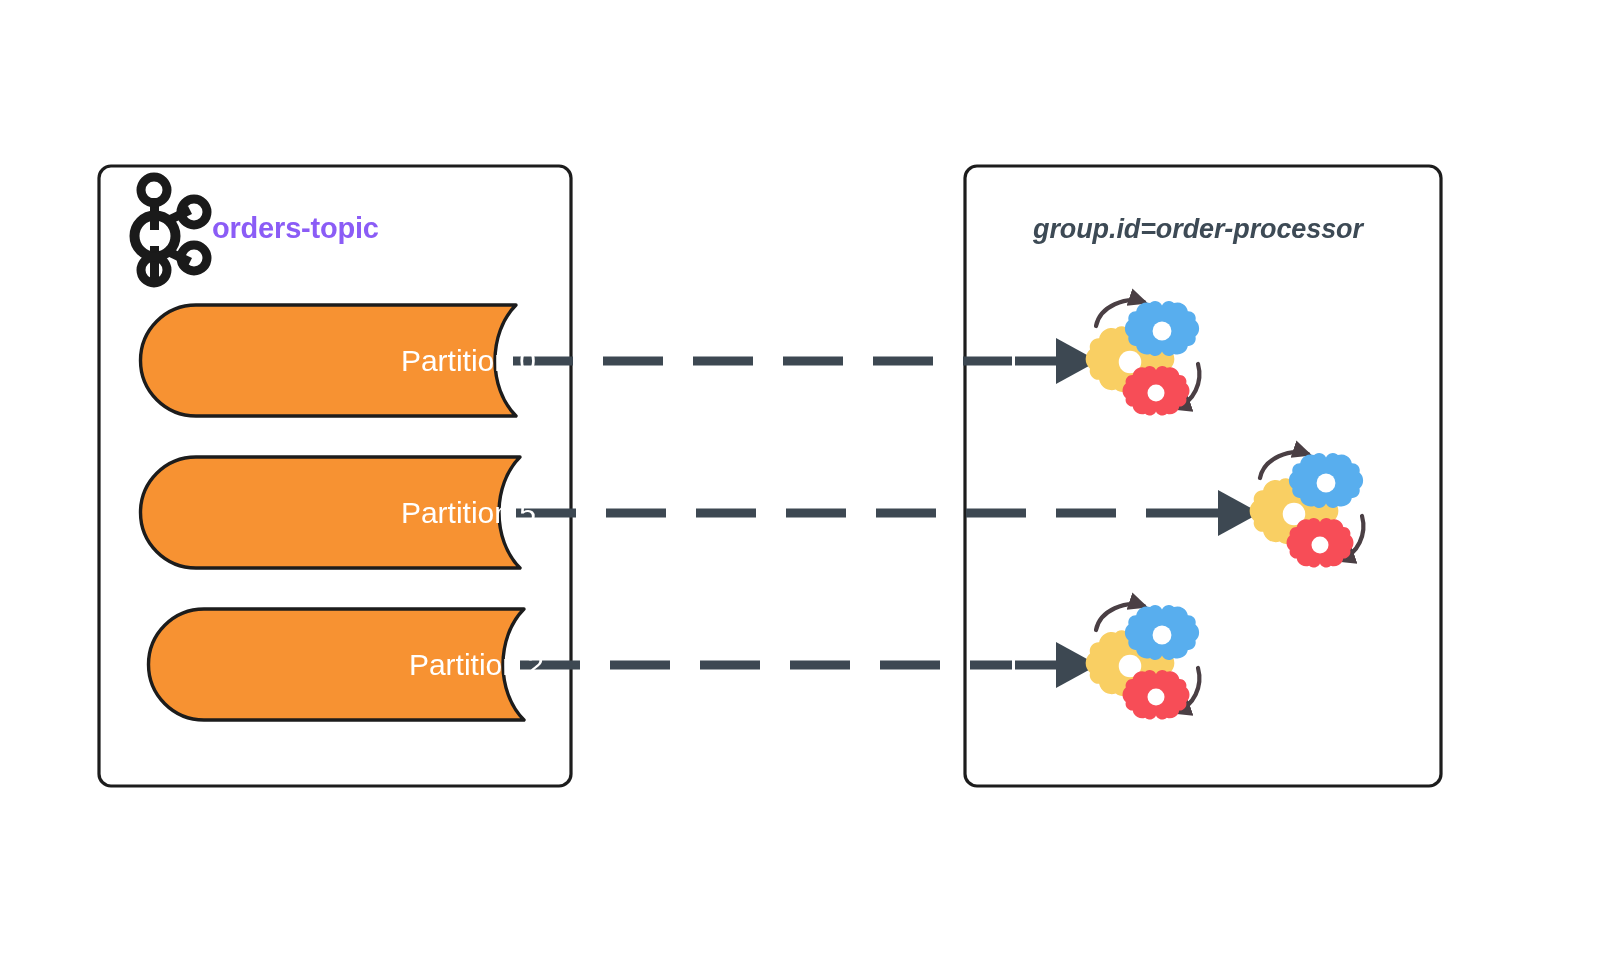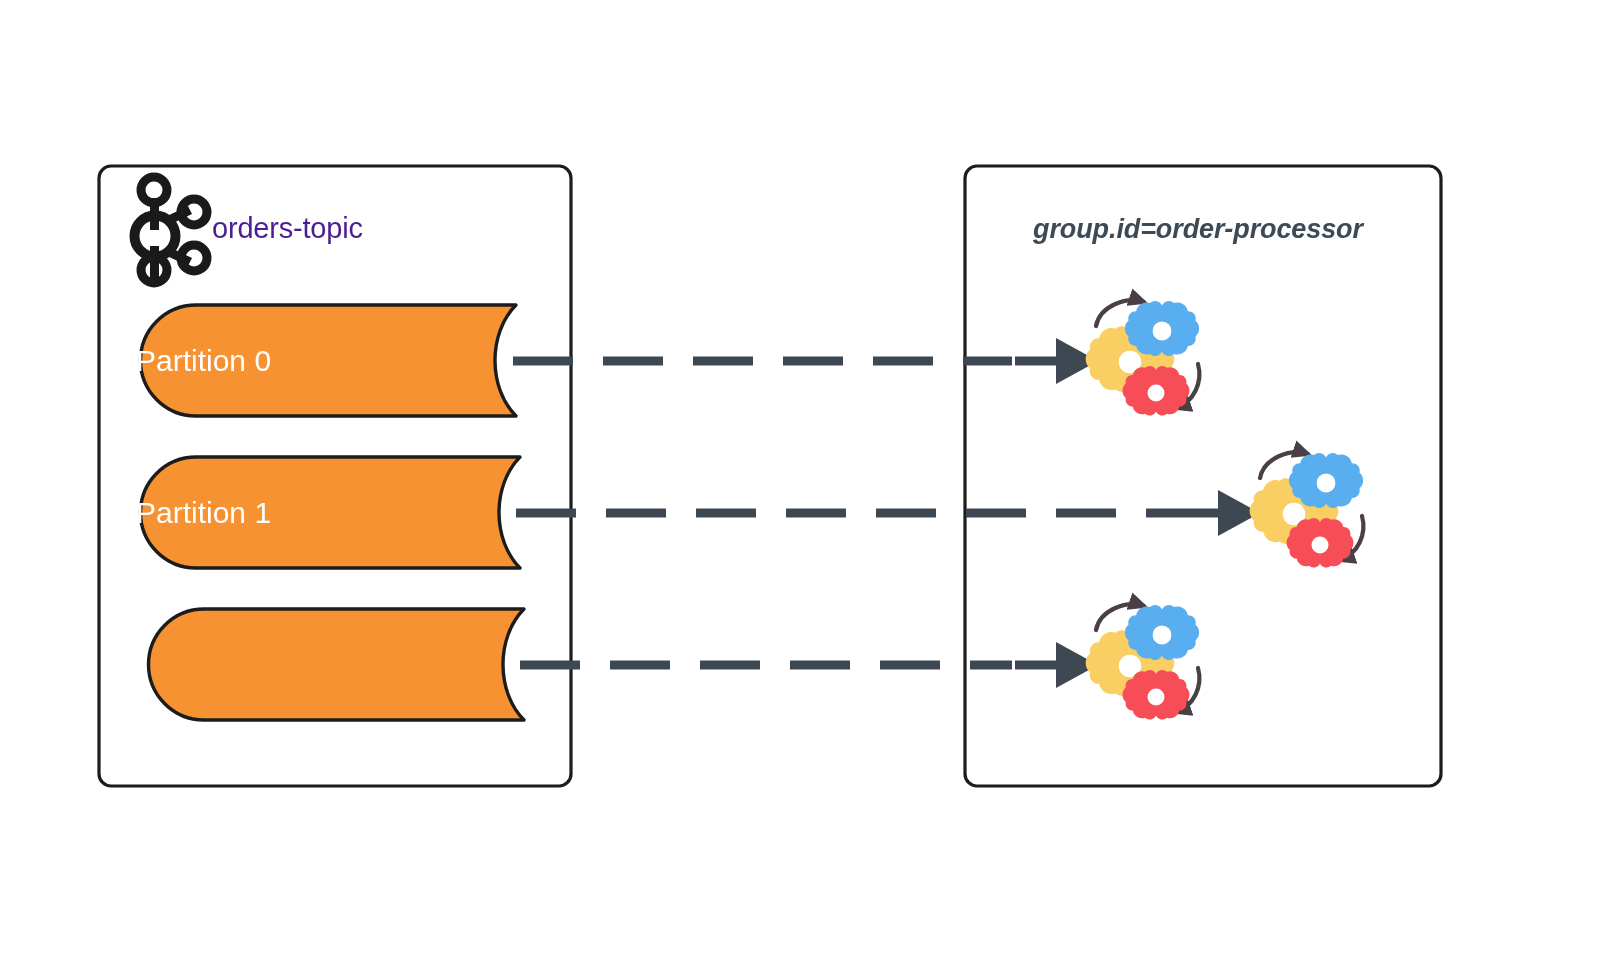--- a/index.html
+++ b/index.html
@@ -32,37 +32,37 @@
   }
   .lbl {
     position: absolute;
     white-space: pre;
     pointer-events: none;
   }
   #topic-title {
     left: 212px;
     top: 212px;
     font-size: 29px;
-    font-weight: normal;
-    color: #4c1d95;
+    font-weight: bold;
+    color: #8b5cf6;
     letter-spacing: -0.2px;
   }
   #group-title {
     left: 1033px;
     top: 214px;
     font-size: 27px;
     font-weight: bold;
     font-style: italic;
     color: #3d4a55;
     letter-spacing: -0.1px;
   }
   .ptxt {
     font-size: 30px;
     color: #ffffff;
-    text-align: left;
+    text-align: right;
     width: 400px;
   }
   #ptxt0 { left: 136px; top: 344px; }
   #ptxt1 { left: 136px; top: 496px; }
   #ptxt2 { left: 144px; top: 648px; }
 </style>
 </head>
 <body>
 
 <div id="stage">
@@ -217,16 +217,17 @@
     </g>
 
   </svg>
 
   <div class="lbl" id="topic-title">orders-topic</div>
 
   <div class="lbl" id="group-title">group.id=order-processor</div>
 
   <div class="lbl ptxt" id="ptxt0">Partition 0</div>
 
-  <div class="lbl ptxt" id="ptxt1">Partition 1</div>
-
+  <div class="lbl ptxt" id="ptxt1">Partition 5</div>
+
+  <div class="lbl ptxt" id="ptxt2">Partition 2</div>
 
 </div>
 
 </body></html>

